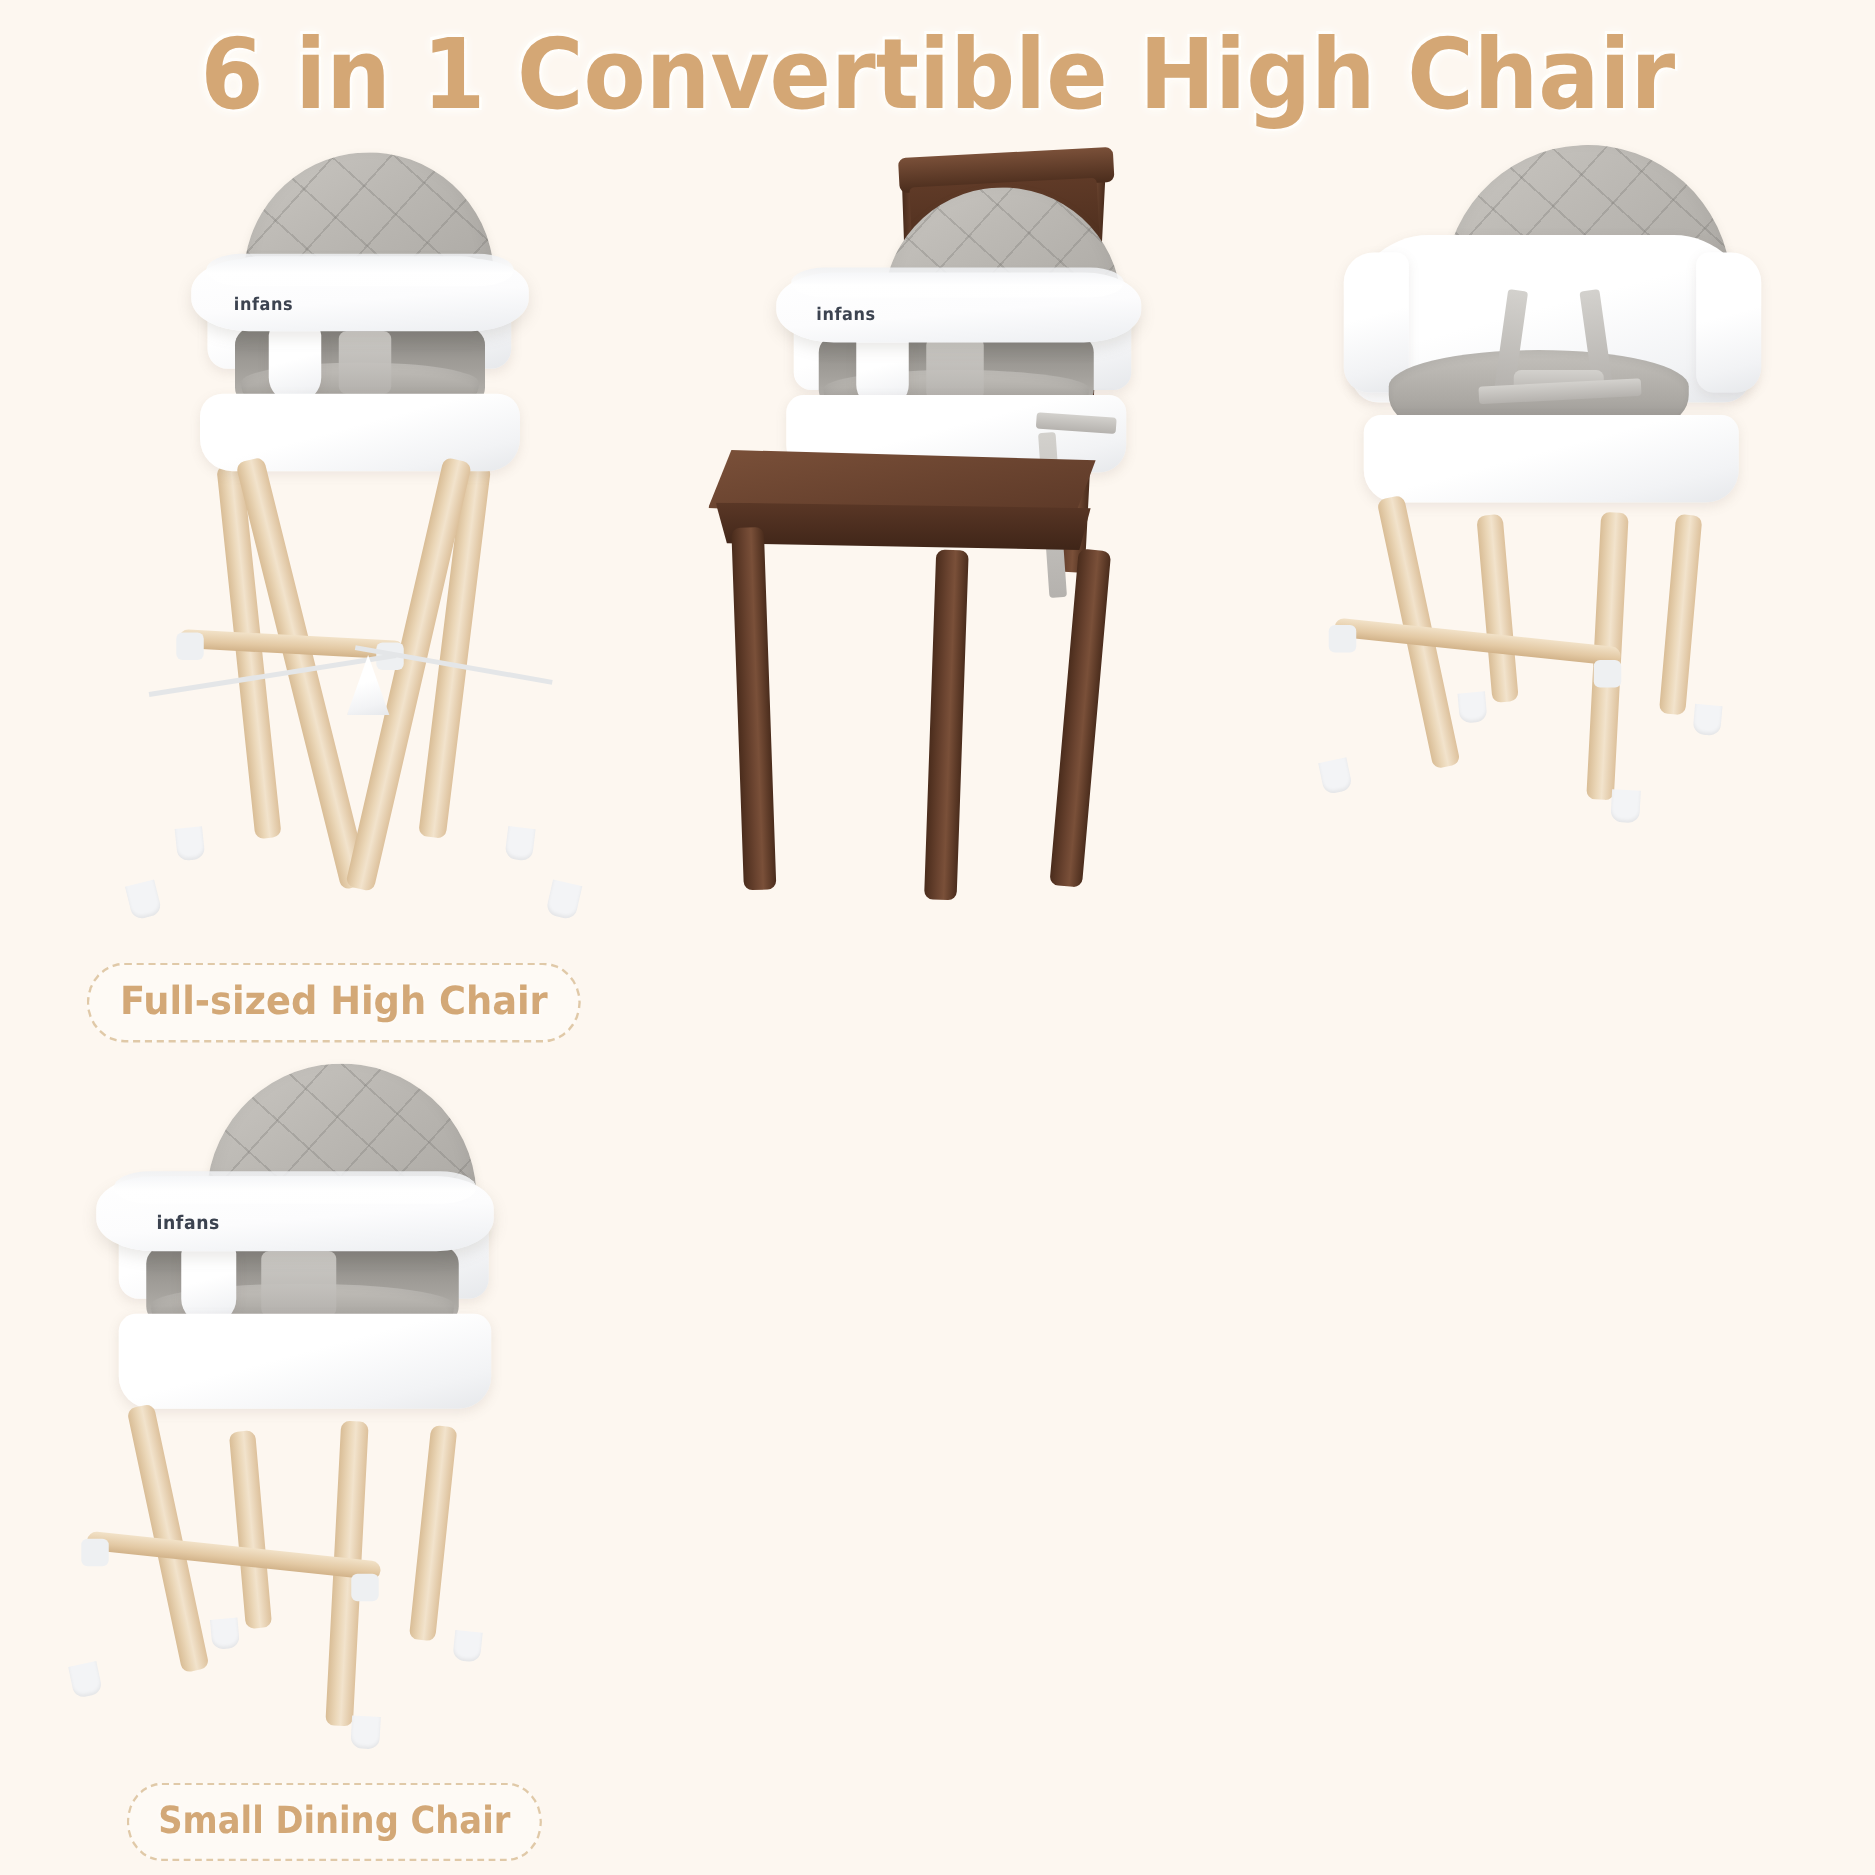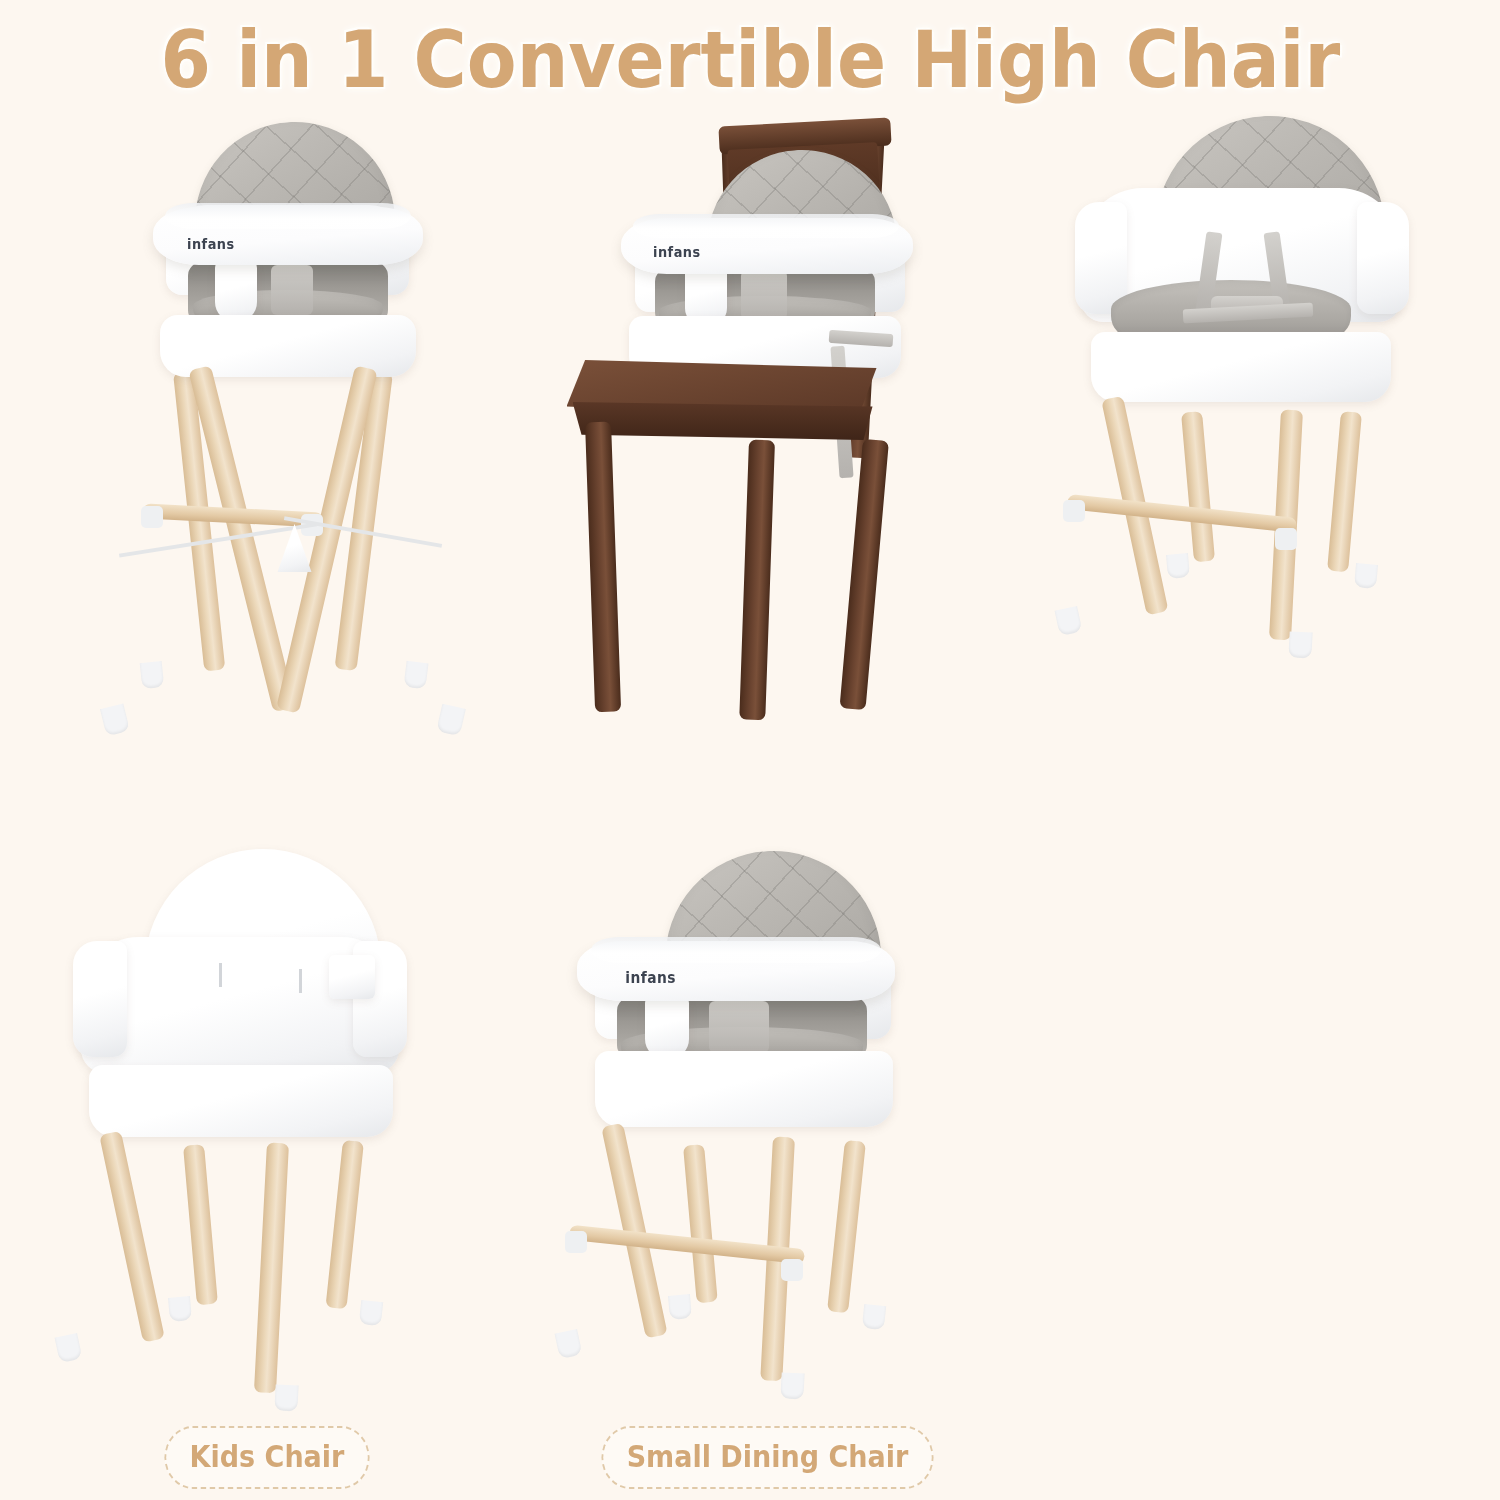--- a/index.html
+++ b/index.html
@@ -152,20 +152,23 @@
       <div class="part leg" style="left:322px;top:258px;width:23px;height:352px;transform:rotate(13deg);transform-origin:top center;"></div>
       <div class="part foot" style="left:406px;top:596px;width:24px;height:28px;transform:rotate(13deg);"></div>
 
       <div class="part rail" style="left:110px;top:398px;width:180px;height:15px;transform:rotate(3deg);"></div>
       <div class="part bracket" style="left:108px;top:396px;width:22px;height:22px;"></div>
       <div class="part bracket" style="left:268px;top:404px;width:22px;height:22px;"></div>
       <div class="part wire" style="left:85px;top:428px;width:200px;height:4px;transform:rotate(-9deg);"></div>
       <div class="part wire" style="left:250px;top:420px;width:160px;height:4px;transform:rotate(10deg);"></div>
       <div class="part shell" style="left:245px;top:414px;width:34px;height:48px;clip-path:polygon(50% 0,100% 100%,0 100%);"></div>
     </div>
+    <div class="label-wrap">
+      <div class="label-pill">Full-sized High Chair</div>
+    </div>
   </div>
 
   <div class="cell row1">
     <div class="stage">
 
       <div class="part leg dark" style="left:326px;top:18px;width:26px;height:330px;transform:rotate(3deg);transform-origin:top center;border-radius:6px;"></div>
       <div class="part leg dark" style="left:188px;top:20px;width:22px;height:150px;transform:rotate(-2deg);transform-origin:top center;border-radius:6px;"></div>
       <div class="part" style="left:186px;top:12px;width:172px;height:28px;background:linear-gradient(180deg,#7A5039,#4A2C1C);border-radius:6px;transform:rotate(-3deg);"></div>
       <div class="part" style="left:196px;top:36px;width:150px;height:66px;background:linear-gradient(180deg,#5F3A27,#4A2C1C);border-radius:4px;transform:rotate(-3deg);"></div>
 
@@ -224,47 +227,20 @@
       <div class="part foot" style="left:24px;top:498px;width:23px;height:26px;transform:rotate(-12deg);"></div>
       <div class="part leg" style="left:248px;top:300px;width:22px;height:230px;transform:rotate(3deg);transform-origin:top center;"></div>
       <div class="part foot" style="left:256px;top:522px;width:23px;height:26px;transform:rotate(3deg);"></div>
 
       <div class="part rail" style="left:34px;top:396px;width:230px;height:15px;transform:rotate(6deg);"></div>
       <div class="part bracket" style="left:30px;top:390px;width:22px;height:22px;"></div>
       <div class="part bracket" style="left:242px;top:418px;width:22px;height:22px;"></div>
     </div>
   </div>
 
-  <div class="cell row2">
-    <div class="stage">
-
-      <div class="part leg" style="left:150px;top:300px;width:21px;height:160px;transform:rotate(-5deg);transform-origin:top center;"></div>
-      <div class="part foot" style="left:136px;top:452px;width:22px;height:24px;transform:rotate(-5deg);"></div>
-      <div class="part leg" style="left:310px;top:296px;width:21px;height:168px;transform:rotate(6deg);transform-origin:top center;"></div>
-      <div class="part foot" style="left:327px;top:456px;width:22px;height:24px;transform:rotate(6deg);"></div>
-
-      <div class="part shell" style="left:112px;top:4px;width:236px;height:200px;border-radius:122px 122px 20px 20px;"></div>
-      <div class="part shell" style="left:48px;top:92px;width:318px;height:136px;border-radius:58px 58px 24px 24px;"></div>
-      <div class="part shell" style="left:40px;top:96px;width:54px;height:116px;border-radius:24px 10px 14px 20px;"></div>
-      <div class="part shell" style="left:320px;top:96px;width:54px;height:116px;border-radius:10px 24px 20px 14px;"></div>
-      <div class="part" style="left:186px;top:118px;width:3px;height:24px;background:#D2D5D9;"></div>
-      <div class="part" style="left:266px;top:124px;width:3px;height:24px;background:#D2D5D9;"></div>
-      <div class="part shell" style="left:296px;top:110px;width:46px;height:44px;border-radius:6px;"></div>
-
-      <div class="part shell" style="left:56px;top:220px;width:304px;height:72px;border-radius:14px 14px 26px 26px;"></div>
-
-      <div class="part leg" style="left:66px;top:288px;width:22px;height:212px;transform:rotate(-12deg);transform-origin:top center;"></div>
-      <div class="part foot" style="left:24px;top:490px;width:23px;height:26px;transform:rotate(-12deg);"></div>
-      <div class="part leg" style="left:234px;top:298px;width:22px;height:250px;transform:rotate(3deg);transform-origin:top center;"></div>
-      <div class="part foot" style="left:242px;top:540px;width:23px;height:26px;transform:rotate(3deg);"></div>
-    </div>
-    <div class="label-wrap">
-      <div class="label-pill">Kids Chair</div>
-    </div>
-  </div>
 
   <div class="cell row2">
     <div class="stage">
 
       <div class="part leg" style="left:150px;top:300px;width:21px;height:158px;transform:rotate(-5deg);transform-origin:top center;"></div>
       <div class="part foot" style="left:136px;top:450px;width:22px;height:24px;transform:rotate(-5deg);"></div>
       <div class="part leg" style="left:312px;top:296px;width:21px;height:172px;transform:rotate(6deg);transform-origin:top center;"></div>
       <div class="part foot" style="left:330px;top:460px;width:22px;height:24px;transform:rotate(6deg);"></div>
 
       <div class="part cushion" style="left:130px;top:6px;width:216px;height:128px;border-radius:116px 116px 20px 20px;transform:rotate(-3deg);"></div>

